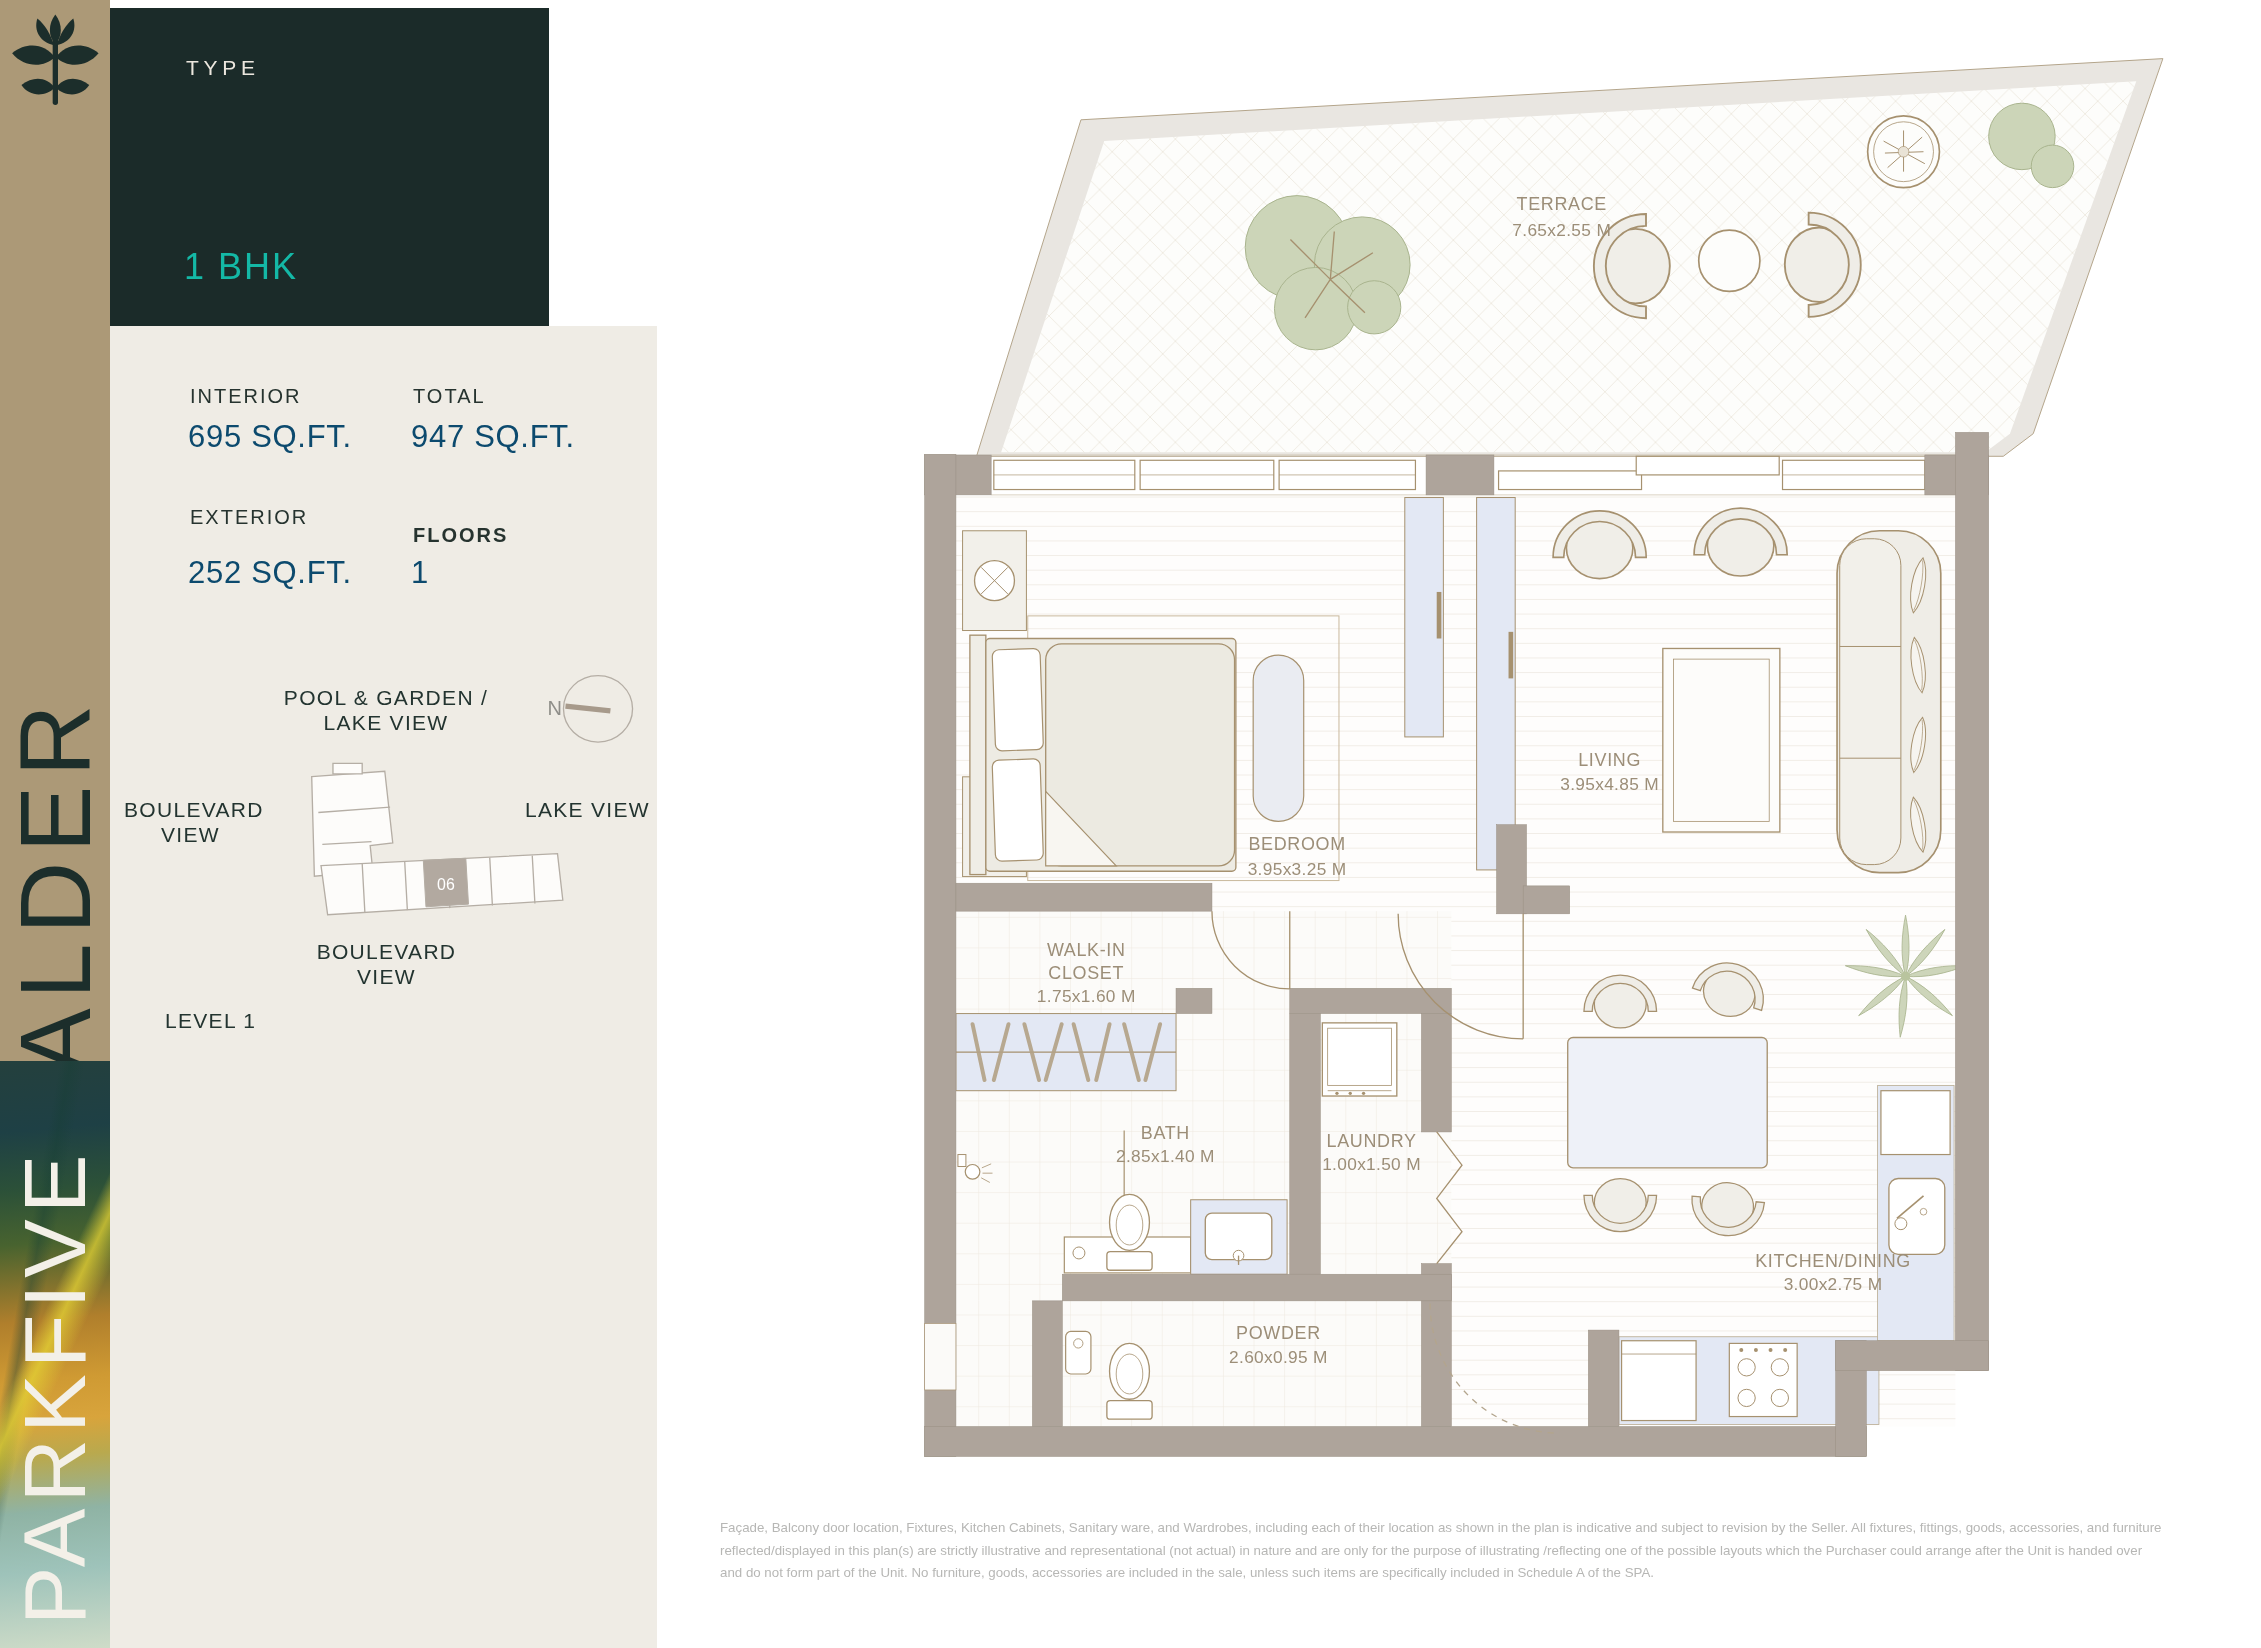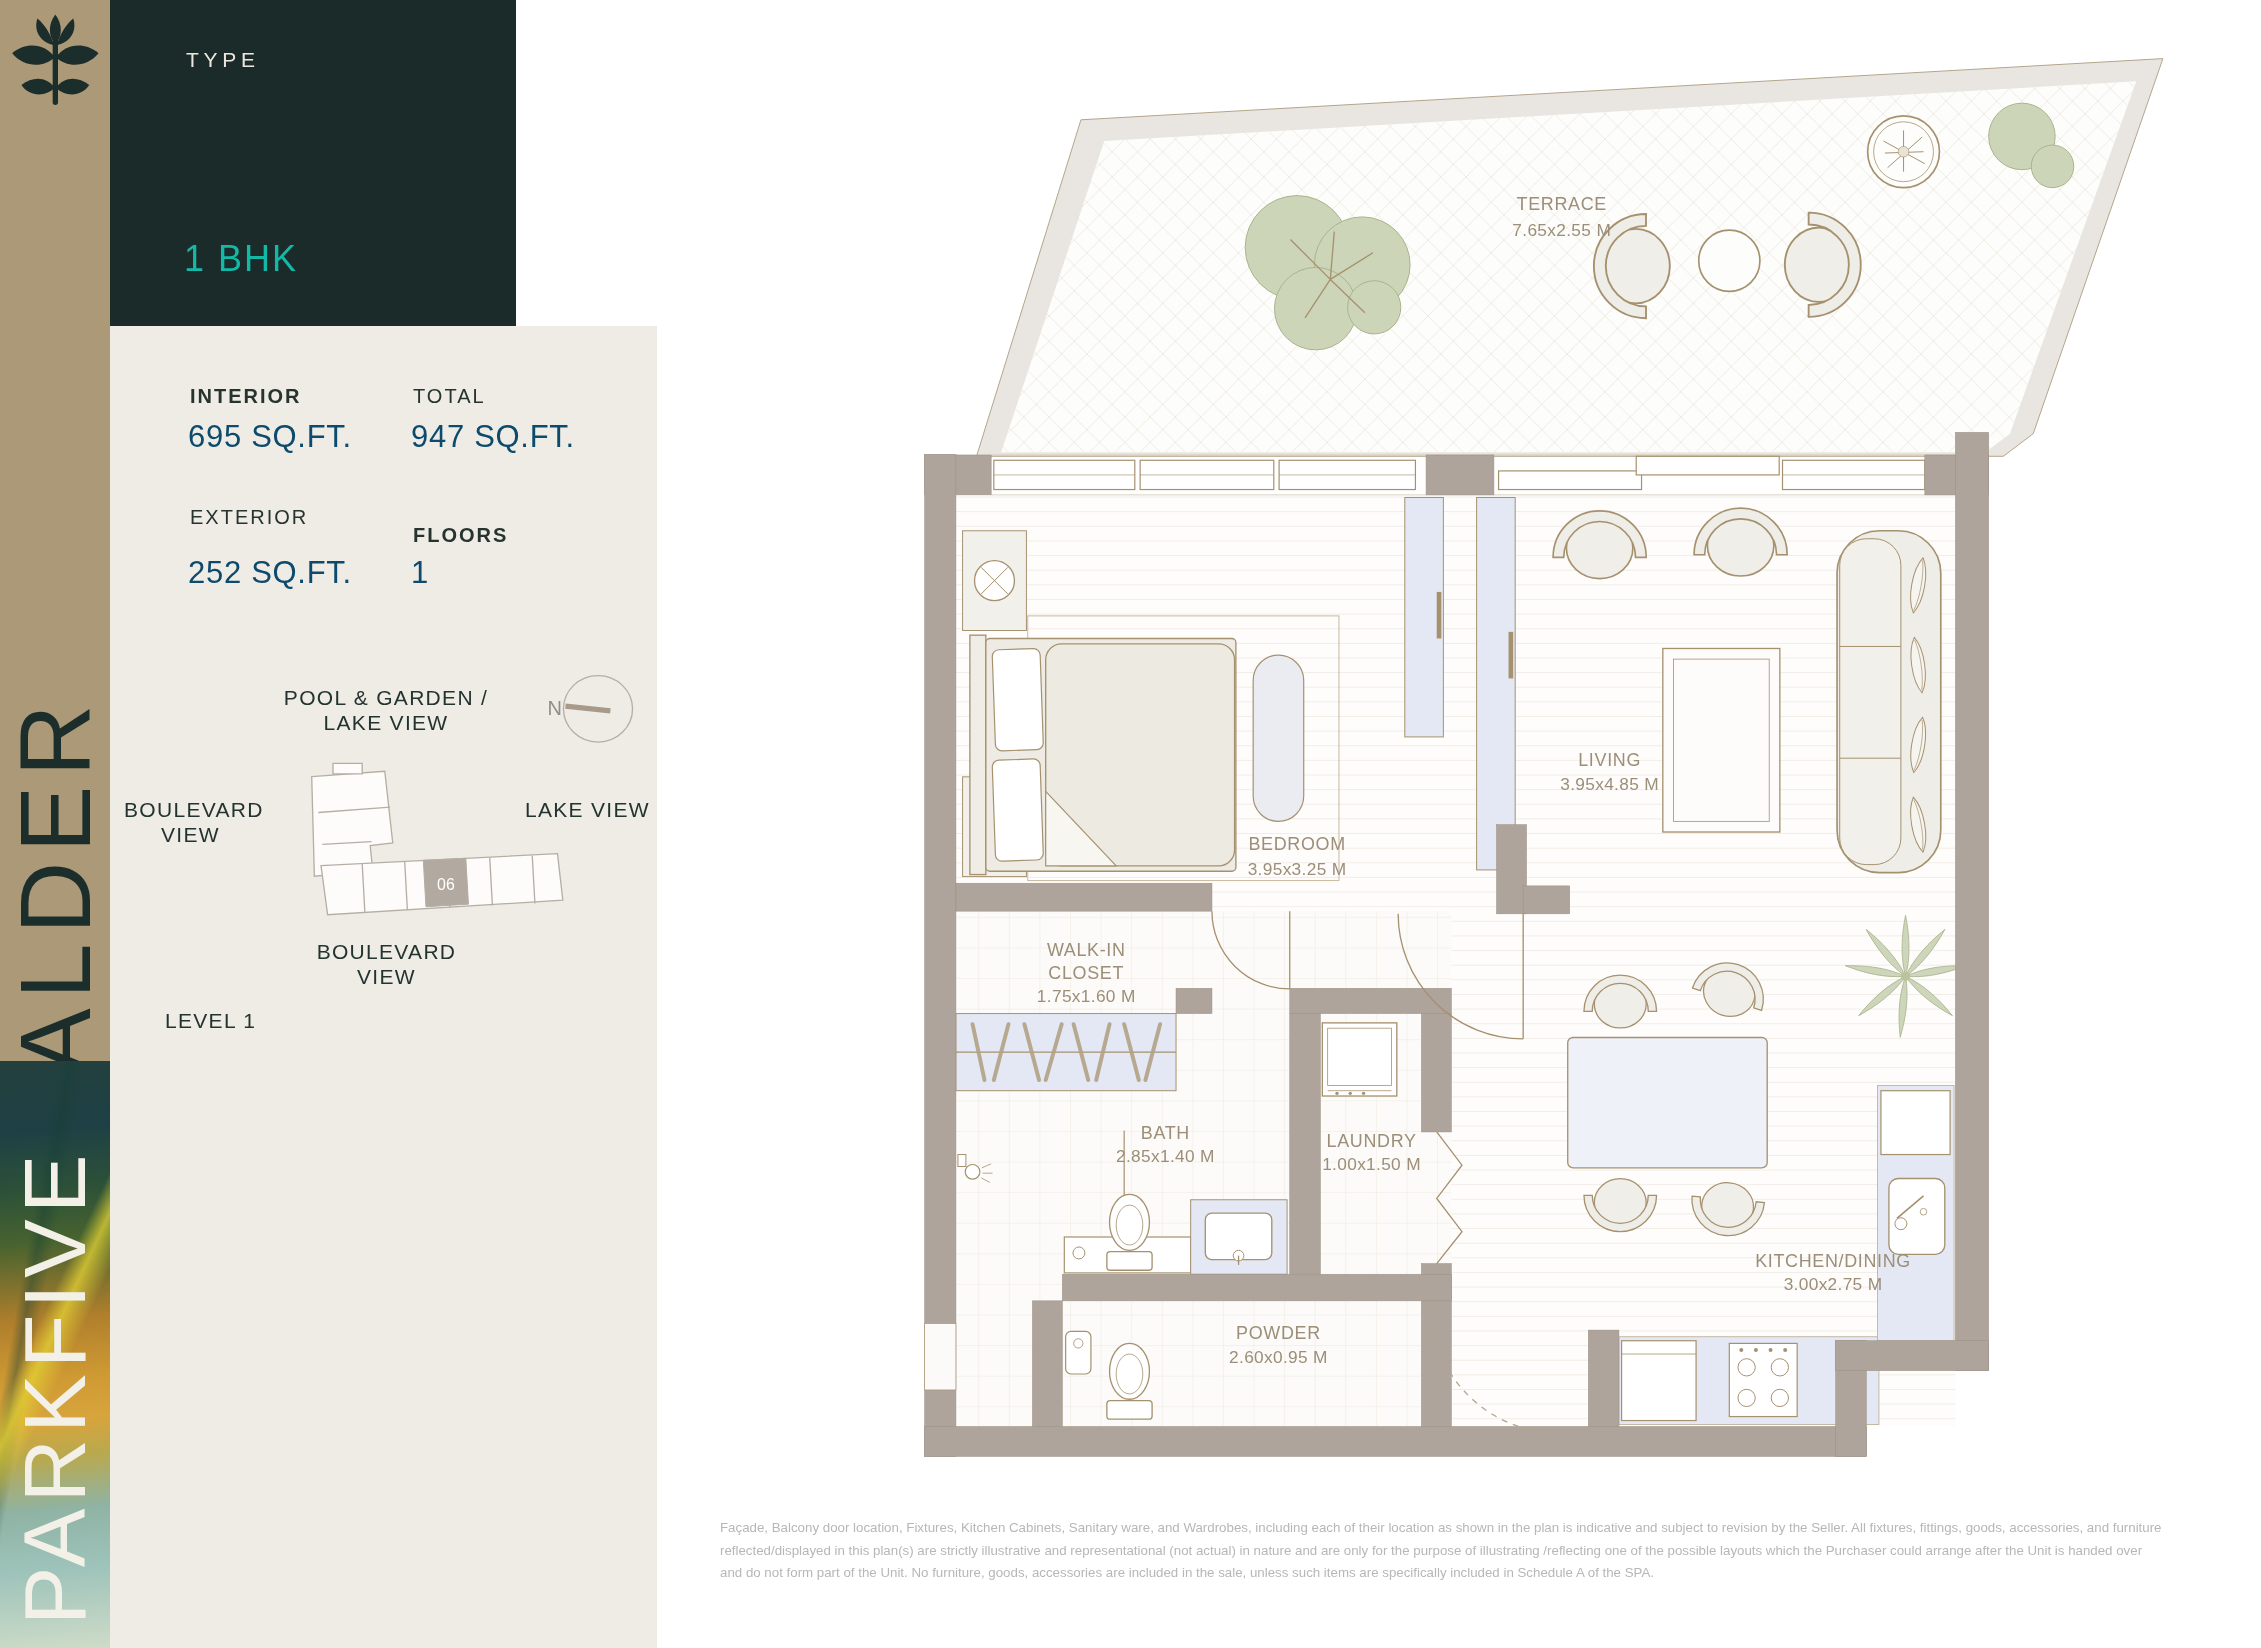--- a/index.html
+++ b/index.html
@@ -14,21 +14,21 @@
        linear-gradient(115deg, rgba(240,220,60,0) 42%, rgba(228,210,52,.75) 47%, rgba(228,210,52,0) 54%),
        linear-gradient(100deg, rgba(20,60,50,0) 28%, rgba(22,62,52,.40) 33%, rgba(22,62,52,0) 40%),
        linear-gradient(175deg,#24403d 0%,#1e4045 12%,#2c5138 22%,#48632f 31%,#b07f2c 44%,#cf9a33 54%,#d8a43c 61%,#b9a94e 67%,#8fb3a4 76%,#9ec3ba 86%,#cfdcc8 100%);}
   .brand-vert{position:absolute;text-align:center;transform:rotate(-90deg);white-space:nowrap;}
   .alder{width:399px;height:110px;line-height:110px;left:-145px;top:830px;
          font-size:100px;letter-spacing:9.3px;color:#1c2e2b;}
   .parkfive{width:505px;height:110px;line-height:110px;left:-198px;top:1332px;
          font-size:88px;letter-spacing:6px;color:#f3f0e8;}
 
   
-  .typebox{left:110px;top:0;width:406px;height:326px;background:#1B2B29;}
+  .typebox{left:110px;top:8px;width:439px;height:326px;background:#1B2B29;}
   .type-label{position:absolute;left:76px;top:48px;font-size:21px;letter-spacing:4.7px;color:#ece7de;}
   .type-value{position:absolute;left:66px;top:78px;font-size:150px;letter-spacing:6.6px;color:#f0ebe2;}
   .type-config{position:absolute;left:74px;top:238px;font-size:36px;letter-spacing:2px;color:#14b8a6;}
 
   
   .cream{left:110px;top:326px;width:547px;height:1323px;background:#EFECE5;}
   .stat-label{position:absolute;font-size:20px;letter-spacing:2px;color:#26332f;}
   .stat-value{position:absolute;font-size:31px;letter-spacing:0.7px;color:#0c4a6e;}
 
   .sp-label{position:absolute;font-size:21px;letter-spacing:1.3px;line-height:25px;color:#233430;text-align:center;}
@@ -70,21 +70,21 @@
     <div class="brand-vert parkfive" style="top:271px;">PARKFIVE</div>
   </div>
 
   <div class="abs typebox">
     <div class="type-label">TYPE</div>
     <div class="type-config">1 BHK</div>
   </div>
 
   <div class="abs cream">
 
-    <div class="stat-label" style="left:80px;top:59px;font-weight:bold;">INTERIOR</div>
+    <div class="stat-label" style="left:80px;top:59px;">INTERIOR</div>
     <div class="stat-value" style="left:78px;top:93px;">695 SQ.FT.</div>
     <div class="stat-label" style="left:303px;top:59px;">TOTAL</div>
     <div class="stat-value" style="left:301px;top:93px;">947 SQ.FT.</div>
     <div class="stat-label" style="left:80px;top:180px;">EXTERIOR</div>
     <div class="stat-value" style="left:78px;top:229px;">252 SQ.FT.</div>
     <div class="stat-label" style="left:303px;top:198px;font-weight:bold;">FLOORS</div>
     <div class="stat-value" style="left:301px;top:229px;">1</div>
   </div>
 
   <div class="abs sp-label sp-top">

